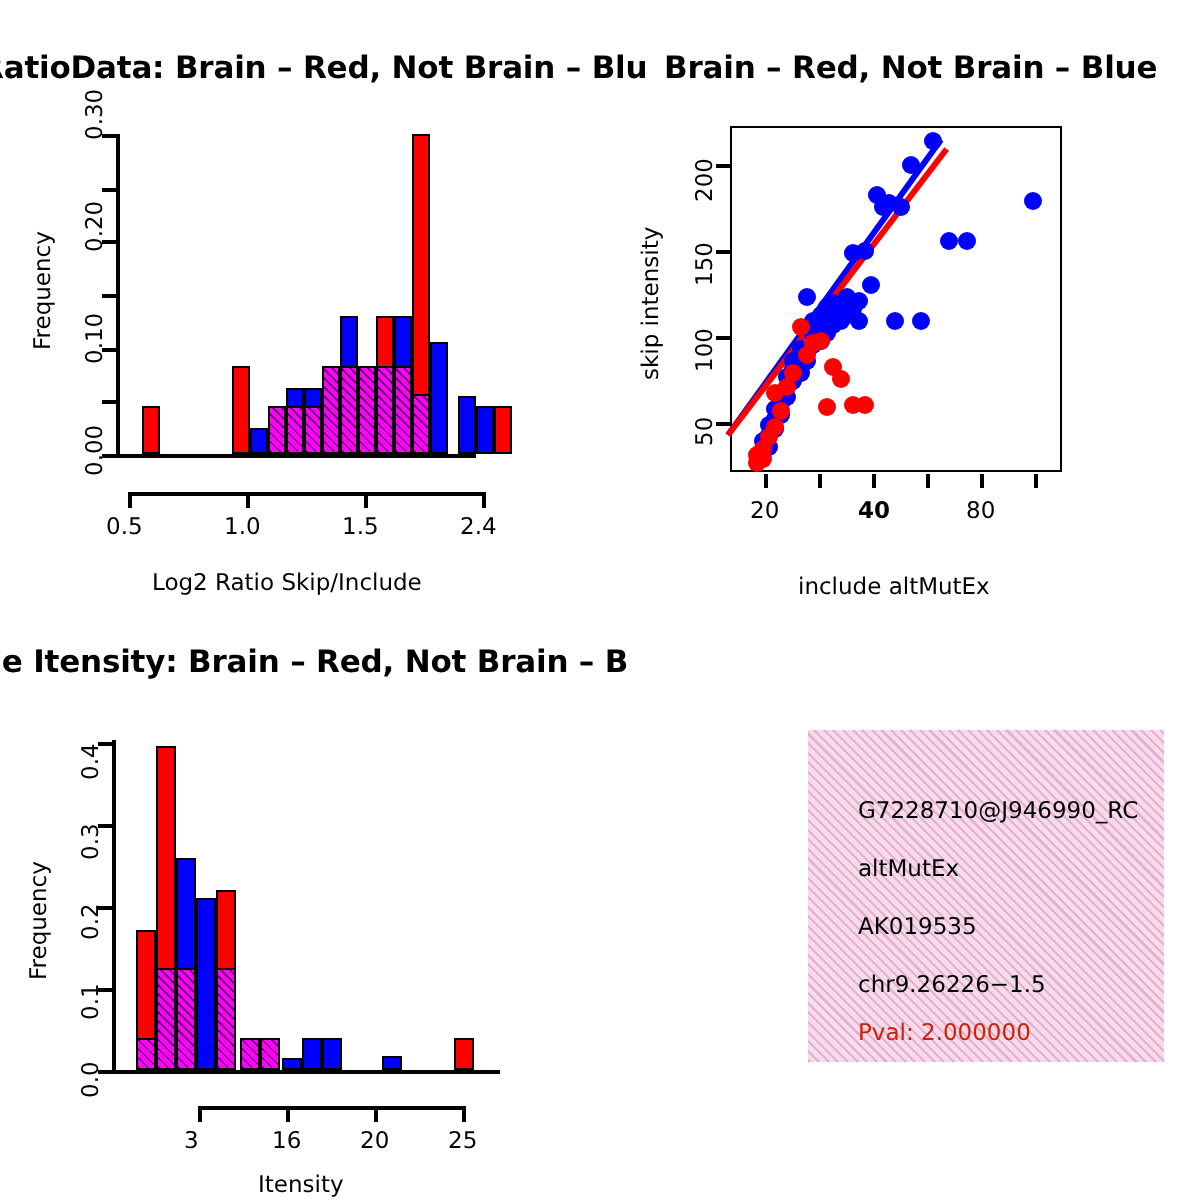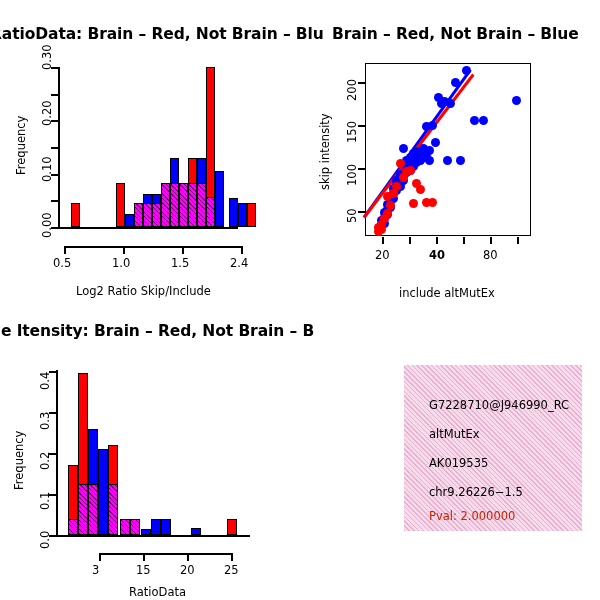--- a/index.html
+++ b/index.html
@@ -293,25 +293,25 @@
     <div class="bar red" style="left:227px; top:519px; width:10px; height:16px;"></div>
   </div>
 
   <div class="axline" style="left:99px;top:553px;width:134px;height:2.2px;"></div>
   <div class="tickmark" style="left:99px;top:553px;width:2.2px;height:8px;"></div>
   <div class="tickmark" style="left:143px;top:553px;width:2.2px;height:8px;"></div>
   <div class="tickmark" style="left:187px;top:553px;width:2.2px;height:8px;"></div>
   <div class="tickmark" style="left:231px;top:553px;width:2.2px;height:8px;"></div>
 
   <div class="tick-lab" style="left:92px;top:563px;">3</div>
-  <div class="tick-lab" style="left:136px;top:563px;">15</div>
+  <div class="tick-lab" style="left:136px;top:563px;">16</div>
   <div class="tick-lab" style="left:180px;top:563px;">20</div>
   <div class="tick-lab" style="left:224px;top:563px;">25</div>
 
-  <div class="axlab" style="left:129px;top:585px;">RatioData</div>
+  <div class="axlab" style="left:129px;top:585px;">Itensity</div>
 </div>
 
 <div id="info-box" style="left:364px;top:365px;width:178px;height:166px;">
   <div class="info-line" style="top:33px;">G7228710@J946990_RC</div>
   <div class="info-line" style="top:62px;">altMutEx</div>
   <div class="info-line" style="top:91px;">AK019535</div>
   <div class="info-line" style="top:120px;">chr9.26226−1.5</div>
   <div class="info-line pval" style="top:144px;">Pval: 2.000000</div>
 </div>
 

